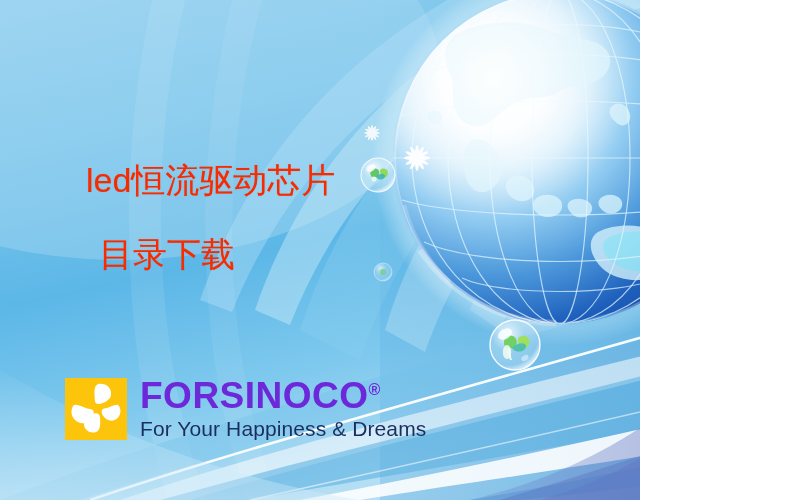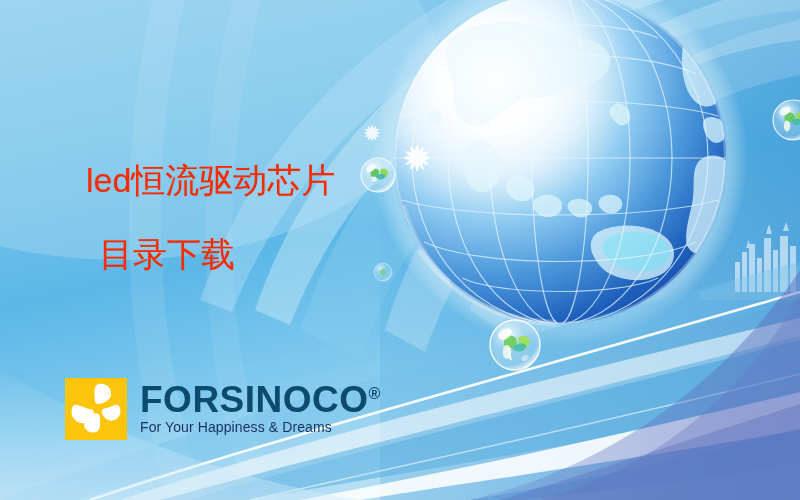--- a/index.html
+++ b/index.html
@@ -3,21 +3,21 @@
 <meta charset="utf-8">
 <title>Banner</title>
 <style>
   html, body {
     margin: 0;
     padding: 0;
     background: #ffffff;
   }
   #stage {
     position: relative;
-    width: 800px;
+    width: 640px;
     height: 500px;
     overflow: hidden;
     font-family: "Liberation Sans", sans-serif;
     background: #8ACCEE;
   }
   #stage svg.layer {
     position: absolute;
     left: 0;
     top: 0;
     width: 800px;
@@ -56,38 +56,38 @@
     background: #FDC40C;
     position: relative;
     flex: 0 0 auto;
   }
   #logo-mark svg { display: block; }
   #logo-text {
     margin-left: 13px;
     display: block;
   }
   #brand-name {
-    color: #0c4a6e;
+    color: #6d28d9;
     font-size: 37px;
     font-weight: bold;
     line-height: 0.95;
     letter-spacing: 0.5px;
     white-space: nowrap;
     display: block;
     position: relative;
   }
   #brand-reg {
     font-size: 16px;
     vertical-align: super;
     line-height: 1;
     font-weight: bold;
   }
   #brand-tagline {
     color: #1B2F5E;
-    font-size: 14px;
+    font-size: 21px;
     font-weight: 400;
     line-height: 1.1;
     margin-top: 3px;
     letter-spacing: 0.1px;
     white-space: nowrap;
     display: block;
   }
 </style>
 </head>
 <body>

